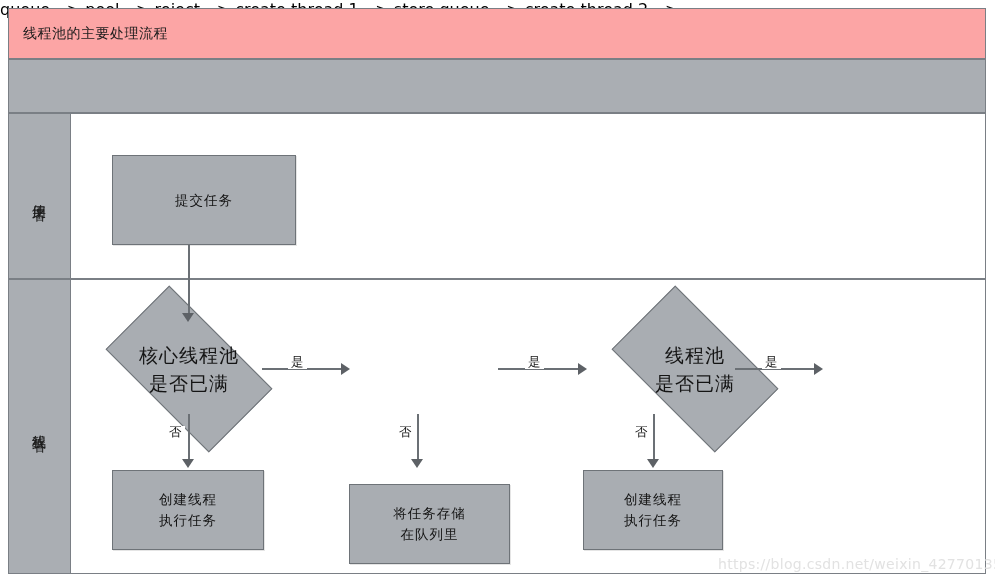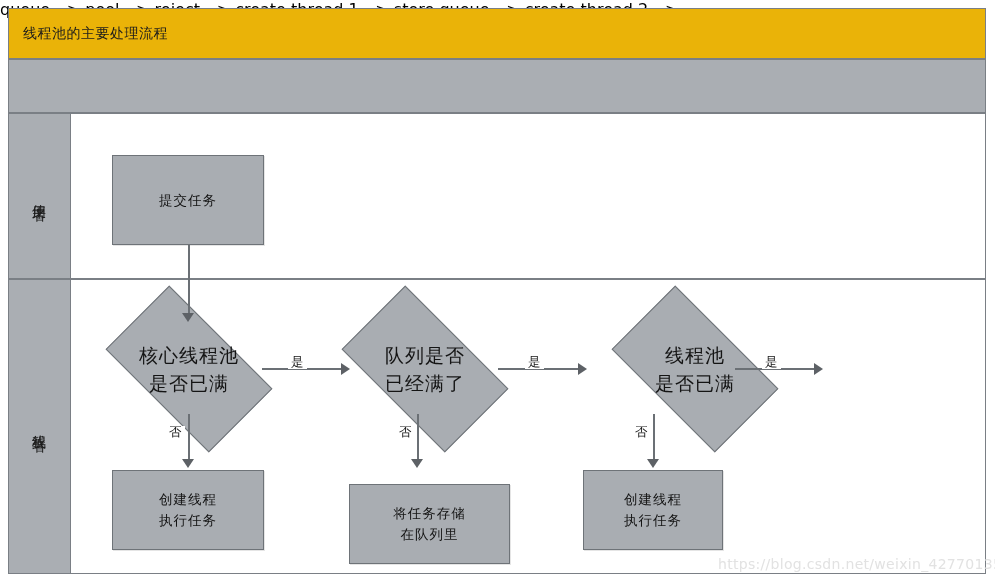--- a/index.html
+++ b/index.html
@@ -9,21 +9,21 @@
   }
   #stage{position:relative;width:995px;height:585px;background:#ffffff;}
 
   
   .frame{
     position:absolute;left:8px;top:8px;width:978px;height:566px;
     border:1px solid #7a7f85;box-sizing:border-box;background:#ffffff;
   }
   .title-bar{
     position:absolute;left:8px;top:8px;width:978px;height:51px;
-    background:#eab308;border:1px solid #7a7f85;box-sizing:border-box;
+    background:#fca5a5;border:1px solid #7a7f85;box-sizing:border-box;
     display:flex;align-items:center;
   }
   .title-text{
     margin-left:14px;font-size:14px;color:#1c1c1c;letter-spacing:.5px;
   }
   .header-row{
     position:absolute;left:8px;top:59px;width:978px;height:54px;
     background:#aaaeb3;border:1px solid #7a7f85;box-sizing:border-box;
   }
 
@@ -110,35 +110,30 @@
   </div>
 
   
   <div class="lane lane-2">
     <div class="lane-label">
       <span>线程者</span>
     </div>
   </div>
 
   
-  <div class="node" style="left:112px;top:155px;width:152px;height:90px;">
+  <div class="node" style="left:112px;top:155px;width:184px;height:90px;">
     <div class="lbl">提交任务</div>
   </div>
 
   <div class="diamond" style="left:116px;top:324px;width:146px;height:90px;">
     <div class="shape"></div>
     <div class="lbl">核心线程池
 是否已满</div>
   </div>
 
-  <div class="diamond" style="left:352px;top:324px;width:146px;height:90px;">
-    <div class="shape"></div>
-    <div class="lbl">队列是否
-已经满了</div>
-  </div>
 
   <div class="diamond" style="left:622px;top:324px;width:146px;height:90px;">
     <div class="shape"></div>
     <div class="lbl">线程池
 是否已满</div>
   </div>
 
 
   <div class="node" style="left:112px;top:470px;width:152px;height:80px;">
     <div class="lbl">创建线程

